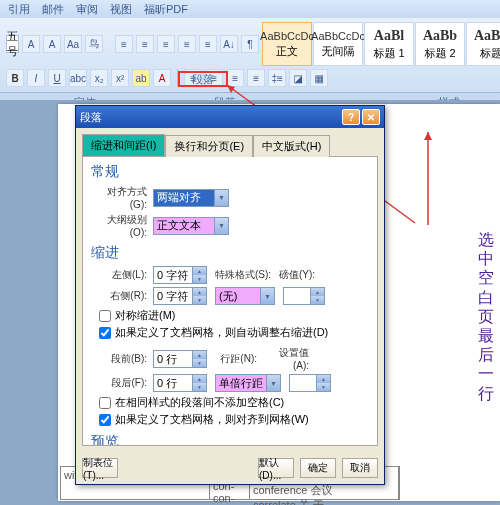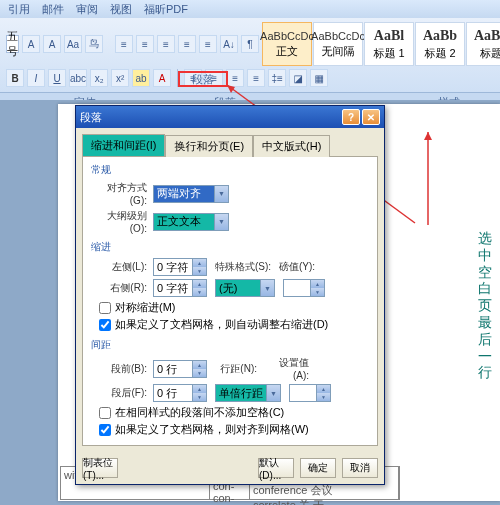--- a/index.html
+++ b/index.html
@@ -29,37 +29,37 @@
 .dlg{position:absolute;left:75px;top:105px;width:310px;height:380px;background:#ece9d8;border:1px solid #0a246a;box-shadow:2px 2px 6px rgba(0,0,0,.4);z-index:10;display:flex;flex-direction:column}
 .titlebar{height:22px;background:linear-gradient(#3b77d3,#1c4fb3);display:flex;align-items:center;padding:0 4px;color:#fff;font-size:11px}
 .titlebar .tbtns{margin-left:auto;display:flex;gap:2px}
 .tbtn{width:18px;height:16px;background:linear-gradient(#f7c383,#e88e37);border:1px solid #fff;border-radius:2px;display:flex;align-items:center;justify-content:center;color:#fff;font-weight:bold;font-size:10px}
 .tabs{display:flex;padding:6px 6px 0;gap:0}
 .tab{padding:3px 8px;border:1px solid #aca899;background:#ece9d8;border-bottom:none;position:relative;cursor:pointer}
 .tab.active{background:#14b8a6;z-index:2}
 .tab:not(.active){background:#ece9d8;top:1px}
 .dlg-body{flex:1;background:#fff;margin:0 6px 6px;border:1px solid #aca899;padding:6px 8px;overflow:hidden}
 .section{margin-bottom:6px}
-.sec-title{color:#2a5aa8;font-size:10px;margin-bottom:4px}
+.sec-title{color:#2a5aa8;font-size:14px;margin-bottom:4px}
 .frow{display:flex;align-items:center;margin-bottom:3px;gap:4px}
 .flabel{width:58px;text-align:right;font-size:10px;color:#333;padding-right:2px}
-.combo{height:18px;border:1px solid #7f9db9;background:#14b8a6;display:flex;align-items:center;padding:0 3px;position:relative}
+.combo{height:18px;border:1px solid #7f9db9;background:#f0abfc;display:flex;align-items:center;padding:0 3px;position:relative}
 .combo.blue{background:#316ac5;color:#fff}
 .combo .arrow{position:absolute;right:0;top:0;width:14px;height:100%;background:linear-gradient(#c6d7f1,#98b7e4);border-left:1px solid #7f9db9;display:flex;align-items:center;justify-content:center;font-size:7px;color:#4a6a9a}
 .spin{width:54px;height:18px;border:1px solid #7f9db9;background:#fff;display:flex;align-items:flex-end;padding:0 3px;position:relative;font-size:10px}
 .spin .sp{position:absolute;right:0;top:0;width:14px;height:100%;display:flex;flex-direction:column}
 .spin .sp div{flex:1;background:linear-gradient(#c6d7f1,#98b7e4);border-left:1px solid #7f9db9;font-size:5px;display:flex;align-items:center;justify-content:center;color:#4a6a9a}
 .chk{display:flex;align-items:center;gap:4px;font-size:10px;margin:2px 0 2px 8px}
 .chk input{width:12px;height:12px}
 .dlg-btns{display:flex;gap:6px;padding:6px;justify-content:flex-end}
 .dbtn{width:36px;height:20px;border:1px solid #aca899;background:linear-gradient(#fff,#ece9d8);font-size:10px;display:flex;align-items:center;justify-content:center;cursor:pointer}
 .dbtn.left{margin-right:auto}
 
 .arrow-line{position:absolute;z-index:6;pointer-events:none}
-.ann{position:absolute;right:8px;top:230px;color:#0f766e;font-size:14px;z-index:6;width:14px;line-height:1.2}
+.ann{position:absolute;right:8px;top:230px;color:#4c1d95;font-size:16px;z-index:6;width:14px;line-height:1.2}
 .bottom-table{position:absolute;left:60px;bottom:5px;right:100px;height:34px;background:#fff;border:1px solid #888;font-size:8px;display:flex;z-index:2}
 .bottom-table .c{flex:1;border-right:1px solid #888;padding:1px 3px;color:#555}
 .watermark{position:absolute;right:6px;bottom:6px;color:rgba(255,255,255,.6);font-size:16px;font-weight:bold;z-index:20;font-family:Arial}
 .watermark small{display:block;font-size:8px;text-align:right}
 </style>
 </head>
 <body>
 
 <div class="ribbon-tabs">
   <span>引用</span>
@@ -228,21 +228,20 @@
           <input type="checkbox" style="">
           <span>对称缩进(M)</span>
         </label>
       <label class="chk">
           <input type="checkbox" checked="" style="">
           <span>如果定义了文档网格，则自动调整右缩进(D)</span>
         </label>
     </div>
 
     <div class="section">
-      <div class="sec-title">间距</div>
       <div class="frow">
         <div class="flabel">段前(B):</div>
         <div class="spin">
             <span>0 行</span>
             <div class="sp">
               <div>▲</div>
               <div>▼</div>
             </div>
           </div>
         <div class="flabel" style="width:48px">行距(N):</div>

